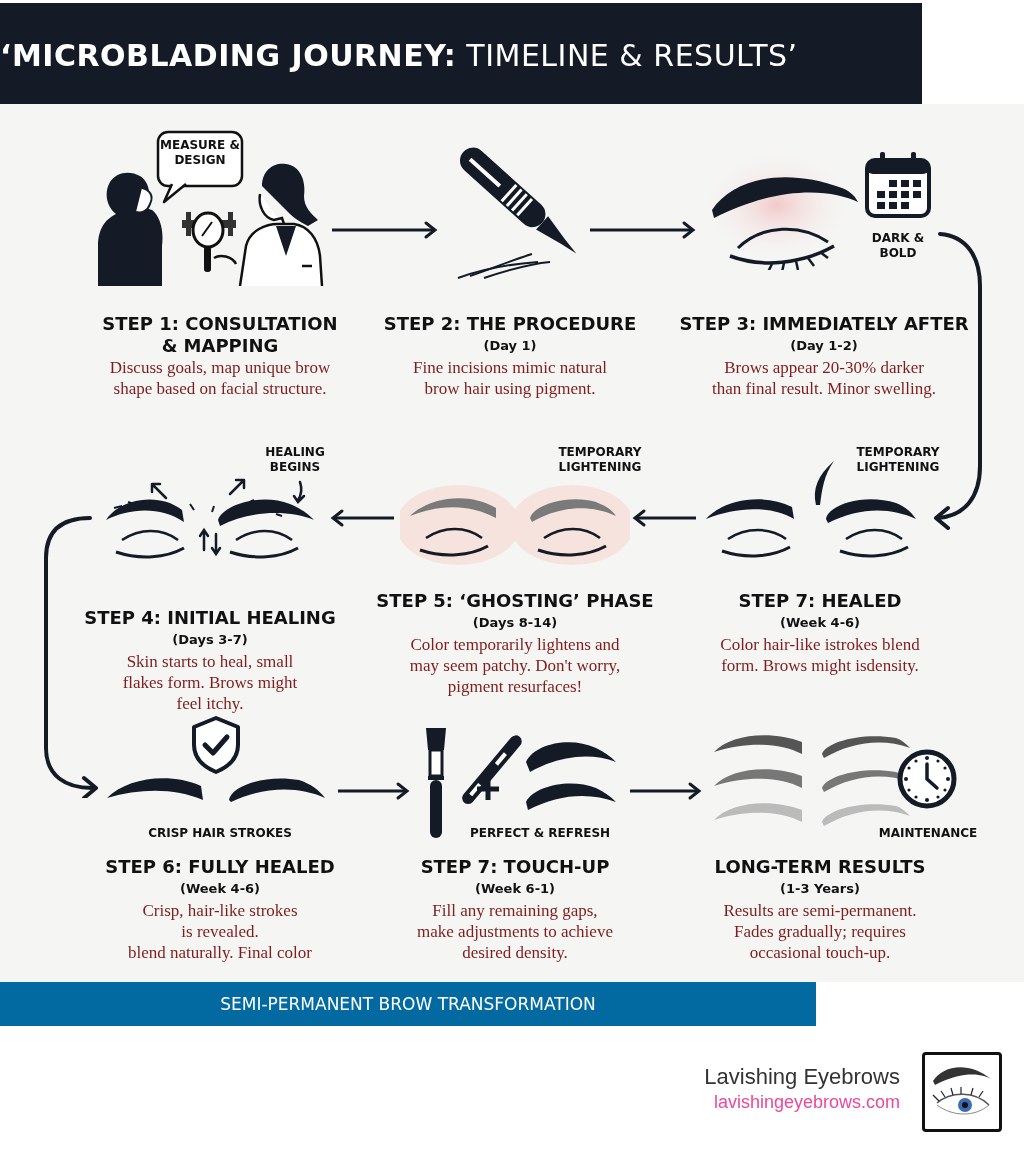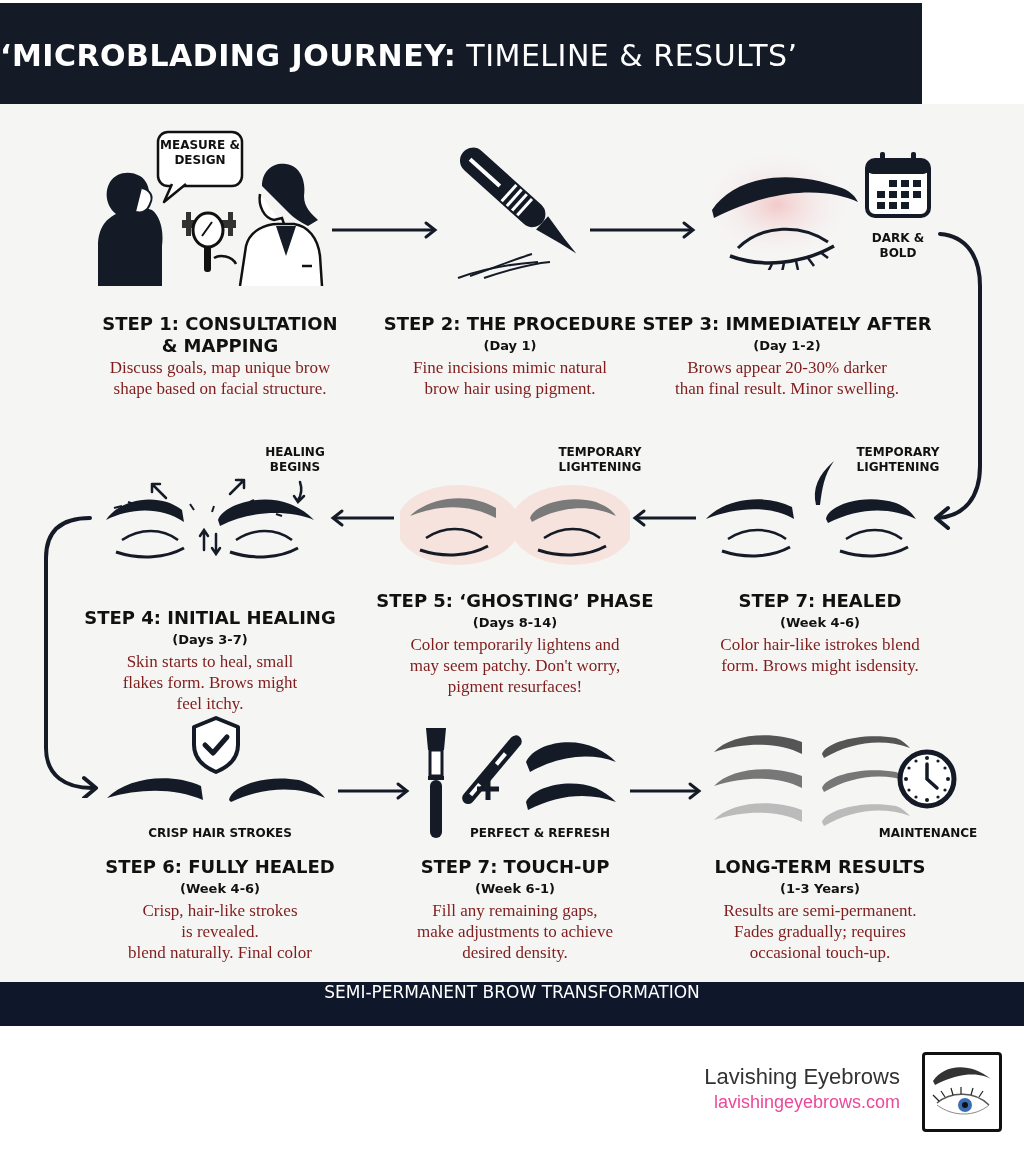--- a/index.html
+++ b/index.html
@@ -32,22 +32,22 @@
     font-family: Liberation Serif, serif; font-size: 17px; line-height: 21px; color: #7f1d1d;
   }
   .small-label {
     position: absolute; font-family: "DejaVu Sans", sans-serif; font-weight: bold; font-size: 12px;
     line-height: 15px; text-align: center; color: #111;
   }
 
   .svgwrap { position: absolute; }
 
   .footer-band {
-    position: absolute; left: 0; top: 982px; width: 1024px; height: 44px;
-    background: #0f172a; display: flex; justify-content: center;
+    position: absolute; left: 0; top: 982px; width: 816px; height: 44px;
+    background: #0369a1; display: flex; align-items: center; justify-content: center;
   }
   .footer-band span { color: #fff; font-family: "DejaVu Sans", sans-serif; font-size: 17px; }
 
   .brand { position: absolute; right: 124px; top: 1064px; text-align: right; }
   .brand-name { font-family: "Liberation Sans", sans-serif; font-weight: normal; font-size: 22px; color: #333; }
   .brand-url { font-family: "Liberation Sans", sans-serif; font-size: 18px; color: #ec4899; margin-top: 2px; }
   .logo-box {
     position: absolute; left: 922px; top: 1052px; width: 80px; height: 80px;
     border: 3px solid #111; border-radius: 4px; background: #fff; overflow: hidden;
   }
@@ -174,21 +174,21 @@
   <div class="step-title">&amp; MAPPING</div>
   <div class="step-desc">Discuss goals, map unique brow</div>
   <div class="step-desc">shape based on facial structure.</div>
 </div>
 <div class="cell" style="left:360px;top:313px;width:300px;">
   <div class="step-title">STEP 2: THE PROCEDURE</div>
   <div class="step-sub">(Day 1)</div>
   <div class="step-desc">Fine incisions mimic natural</div>
   <div class="step-desc">brow hair using pigment.</div>
 </div>
-<div class="cell" style="left:627px;top:313px;width:320px;">
+<div class="cell" style="left:664px;top:313px;width:320px;">
   <div class="step-title">STEP 3: IMMEDIATELY AFTER</div>
   <div class="step-sub">(Day 1-2)</div>
   <div class="step-desc">Brows appear 20-30% darker</div>
   <div class="step-desc">than final result. Minor swelling.</div>
 </div>
 
 <div class="svgwrap" style="left:100px;top:470px;width:220px;height:100px;">
   <svg width="220" height="100" viewBox="0 0 220 100">
     <path d="M6 50 C20 28 60 22 82 40 L84 52 C60 36 30 38 6 50 Z" fill="#141b27"></path>
     <path d="M118 50 C122 36 160 22 190 34 C204 40 210 46 214 50 C190 40 150 40 120 56 Z" fill="#141b27"></path>

